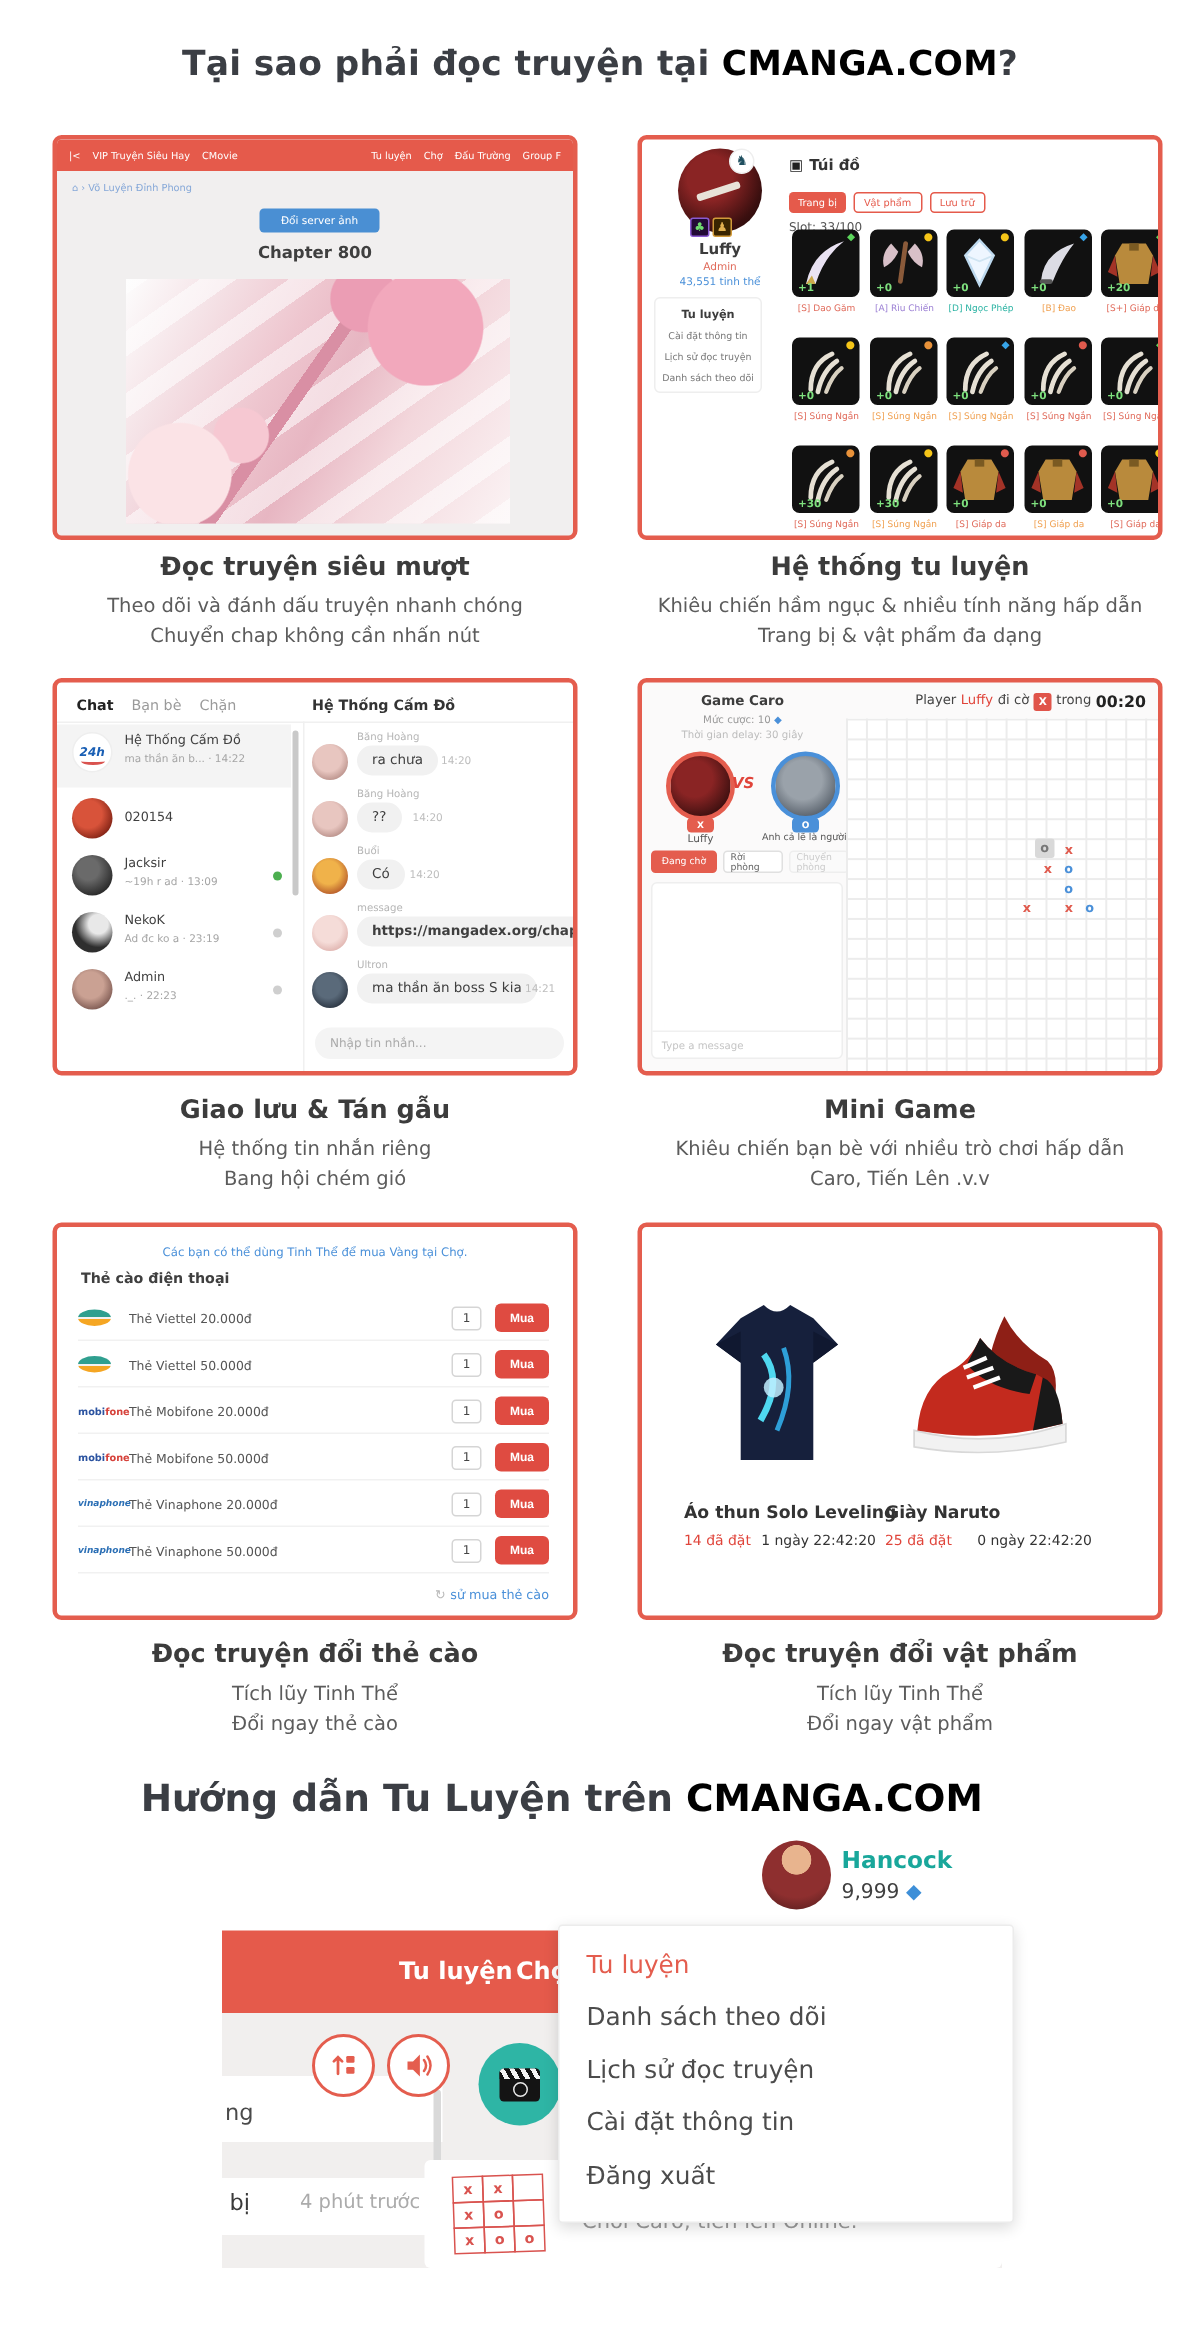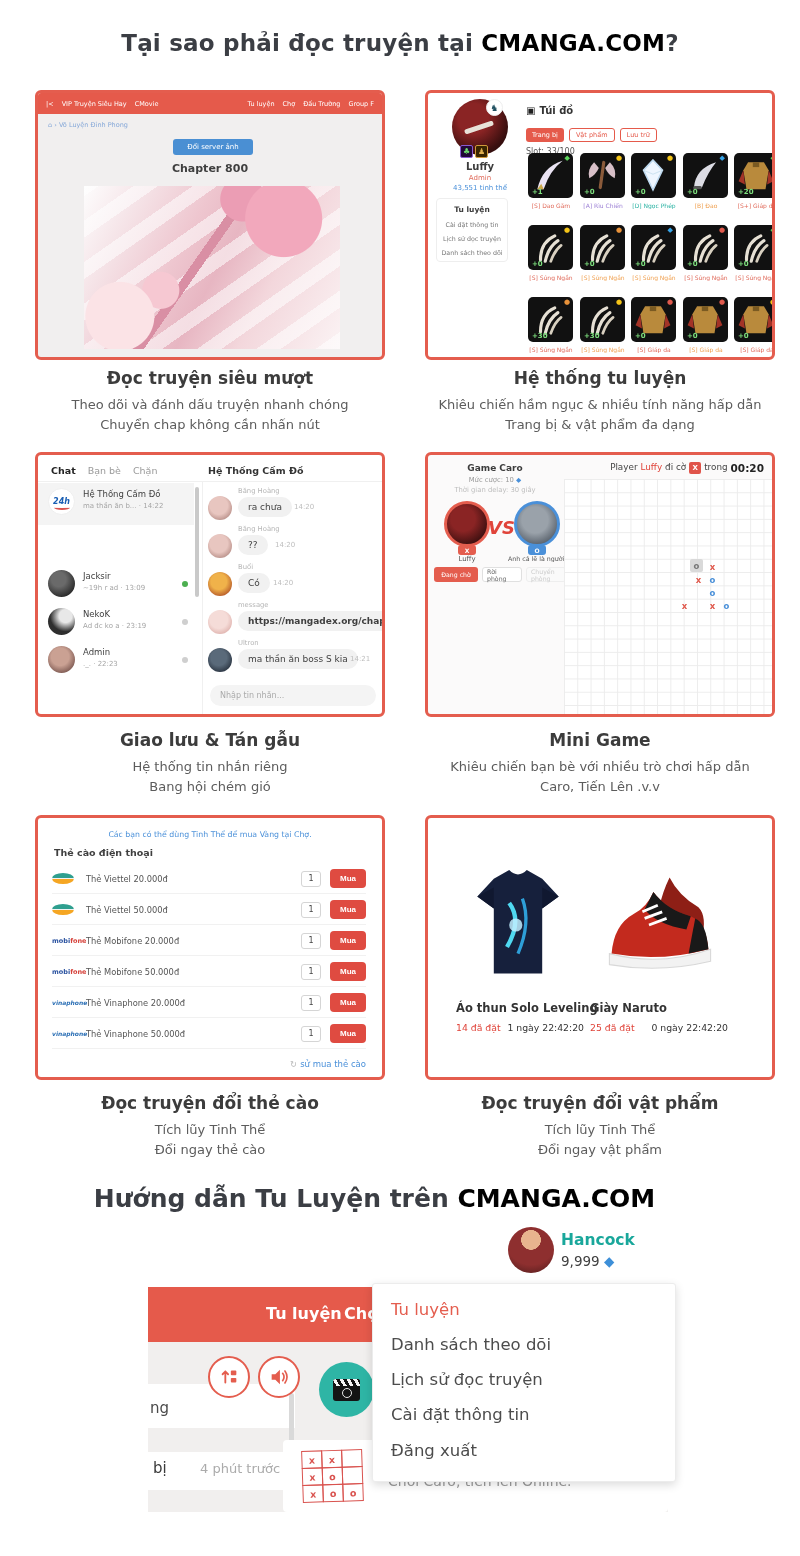--- a/index.html
+++ b/index.html
@@ -102,21 +102,21 @@
   #panel-caro{left:425px;top:452px;width:350px;height:265px;background:#fbfafa}
   .g-title{left:0;top:8px;width:134px;text-align:center;font-size:9px;font-weight:700;color:#3c3c3c}
   .g-bet{left:0;top:21px;width:134px;text-align:center;font-size:6.8px;color:#999}
   .g-bet .d{color:#4a90d9}
   .g-delay{left:0;top:31px;width:134px;text-align:center;font-size:6.8px;color:#bdbdbd}
   .g-av{position:absolute;width:46px;height:46px;border-radius:50%}
   .g-av1{left:16px;top:46px;border:3px solid #e45d4e;background:radial-gradient(circle at 40% 38%,#8a2424 0 35%,#2e0c0c 85%)}
   .g-av2{left:86px;top:46px;border:3px solid #4a90d9;background:radial-gradient(circle at 45% 40%,#9aa2aa 0 40%,#4c5560 85%)}
   .g-mark{position:absolute;width:18px;height:10px;border-radius:3px;color:#fff;font-size:6px;font-weight:700;
     display:flex;align-items:center;justify-content:center}
-  .g-vs{left:60px;top:62px;font-size:18px;font-weight:800;font-style:italic;color:#e0443a}
+  .g-vs{left:60px;top:62px;font-size:10px;font-weight:800;font-style:italic;color:#e0443a}
   .g-name1{left:16px;top:100px;width:46px;text-align:center;font-size:7px;color:#555}
   .g-name2{left:80px;top:100px;width:58px;text-align:center;font-size:6.3px;color:#555;white-space:nowrap;overflow:hidden}
   .g-btn{position:absolute;top:112px;height:15px;border-radius:3px;font-size:6.2px;display:flex;align-items:center;justify-content:center;padding:0 4px}
   .g-b1{left:6px;width:44px;background:#e45d4e;color:#fff}
   .g-b2{left:54px;width:40px;background:#fff;border:1px solid #e0e0e0;color:#666}
   .g-b3{left:98px;width:40px;background:#fafafa;border:1px solid #eee;color:#ccc}
   .g-chat{left:6px;top:133px;width:128px;height:118px;background:#fff;border:1px solid #eee;border-radius:4px}
   .g-chat input{position:absolute;left:0;bottom:0;width:126px;height:18px;border:none;border-top:1px solid #f0f0f0;
     padding:0 6px;font-size:6.8px;font-family:inherit;background:transparent}
   .g-chat input::placeholder{color:#c5c5c5}
@@ -437,20 +437,24 @@
     <div class="abs c-thread-title">Hệ Thống Cấm Đồ</div>
     <div class="abs c-div"></div>
     <div class="abs c-vline"></div>
     <div class="abs c-scroll"></div>
 
     <div class="citem sel" style="top:28px;height:42px">
       <div class="cav badge24">24h</div>
       <div class="cname">Hệ Thống Cấm Đồ</div>
       <div class="cprev">ma thần ăn b... · 14:22</div>
     </div>
+    <div class="citem" style="top:72px">
+      <div class="cav av2"></div>
+      <div class="cname solo">020154</div>
+    </div>
     <div class="citem" style="top:110px">
       <div class="cav av3"></div>
       <div class="cname">Jacksir</div>
       <div class="cprev">~19h r ad · 13:09</div>
       <div class="cdot dot-on"></div>
     </div>
     <div class="citem" style="top:148px">
       <div class="cav av4"></div>
       <div class="cname">NekoK</div>
       <div class="cprev">Ad đc ko a · 23:19</div>
@@ -500,20 +504,23 @@
     <div class="g-av g-av1"></div>
     <div class="g-mark" style="left:30px;top:90px;background:#e45d4e">X</div>
     <div class="abs g-vs">VS</div>
     <div class="g-av g-av2"></div>
     <div class="g-mark" style="left:100px;top:90px;background:#4a90d9">O</div>
     <div class="abs g-name1">Luffy</div>
     <div class="abs g-name2">Anh cả lẽ là người ..</div>
     <div class="g-btn g-b1">Đang chờ</div>
     <div class="g-btn g-b2">Rời phòng</div>
     <div class="g-btn g-b3">Chuyển phòng</div>
+    <div class="abs g-chat">
+      <input placeholder="Type a message" style="">
+    </div>
     <div class="abs g-status">
       <span>Player</span>
       <span class="nm">Luffy</span>
       <span>đi cờ</span>
       <span class="mk">X</span>
       <span>trong</span>
       <span class="tm">00:20</span>
     </div>
     <div class="abs g-board">
       <span class="bm o cellhl" style="left:126px;top:80px">o</span>

